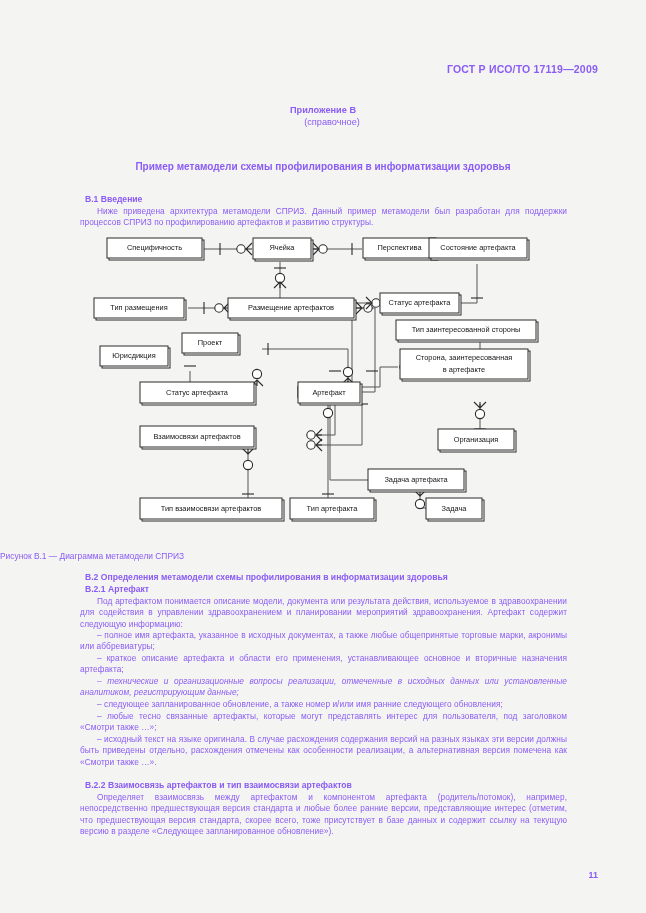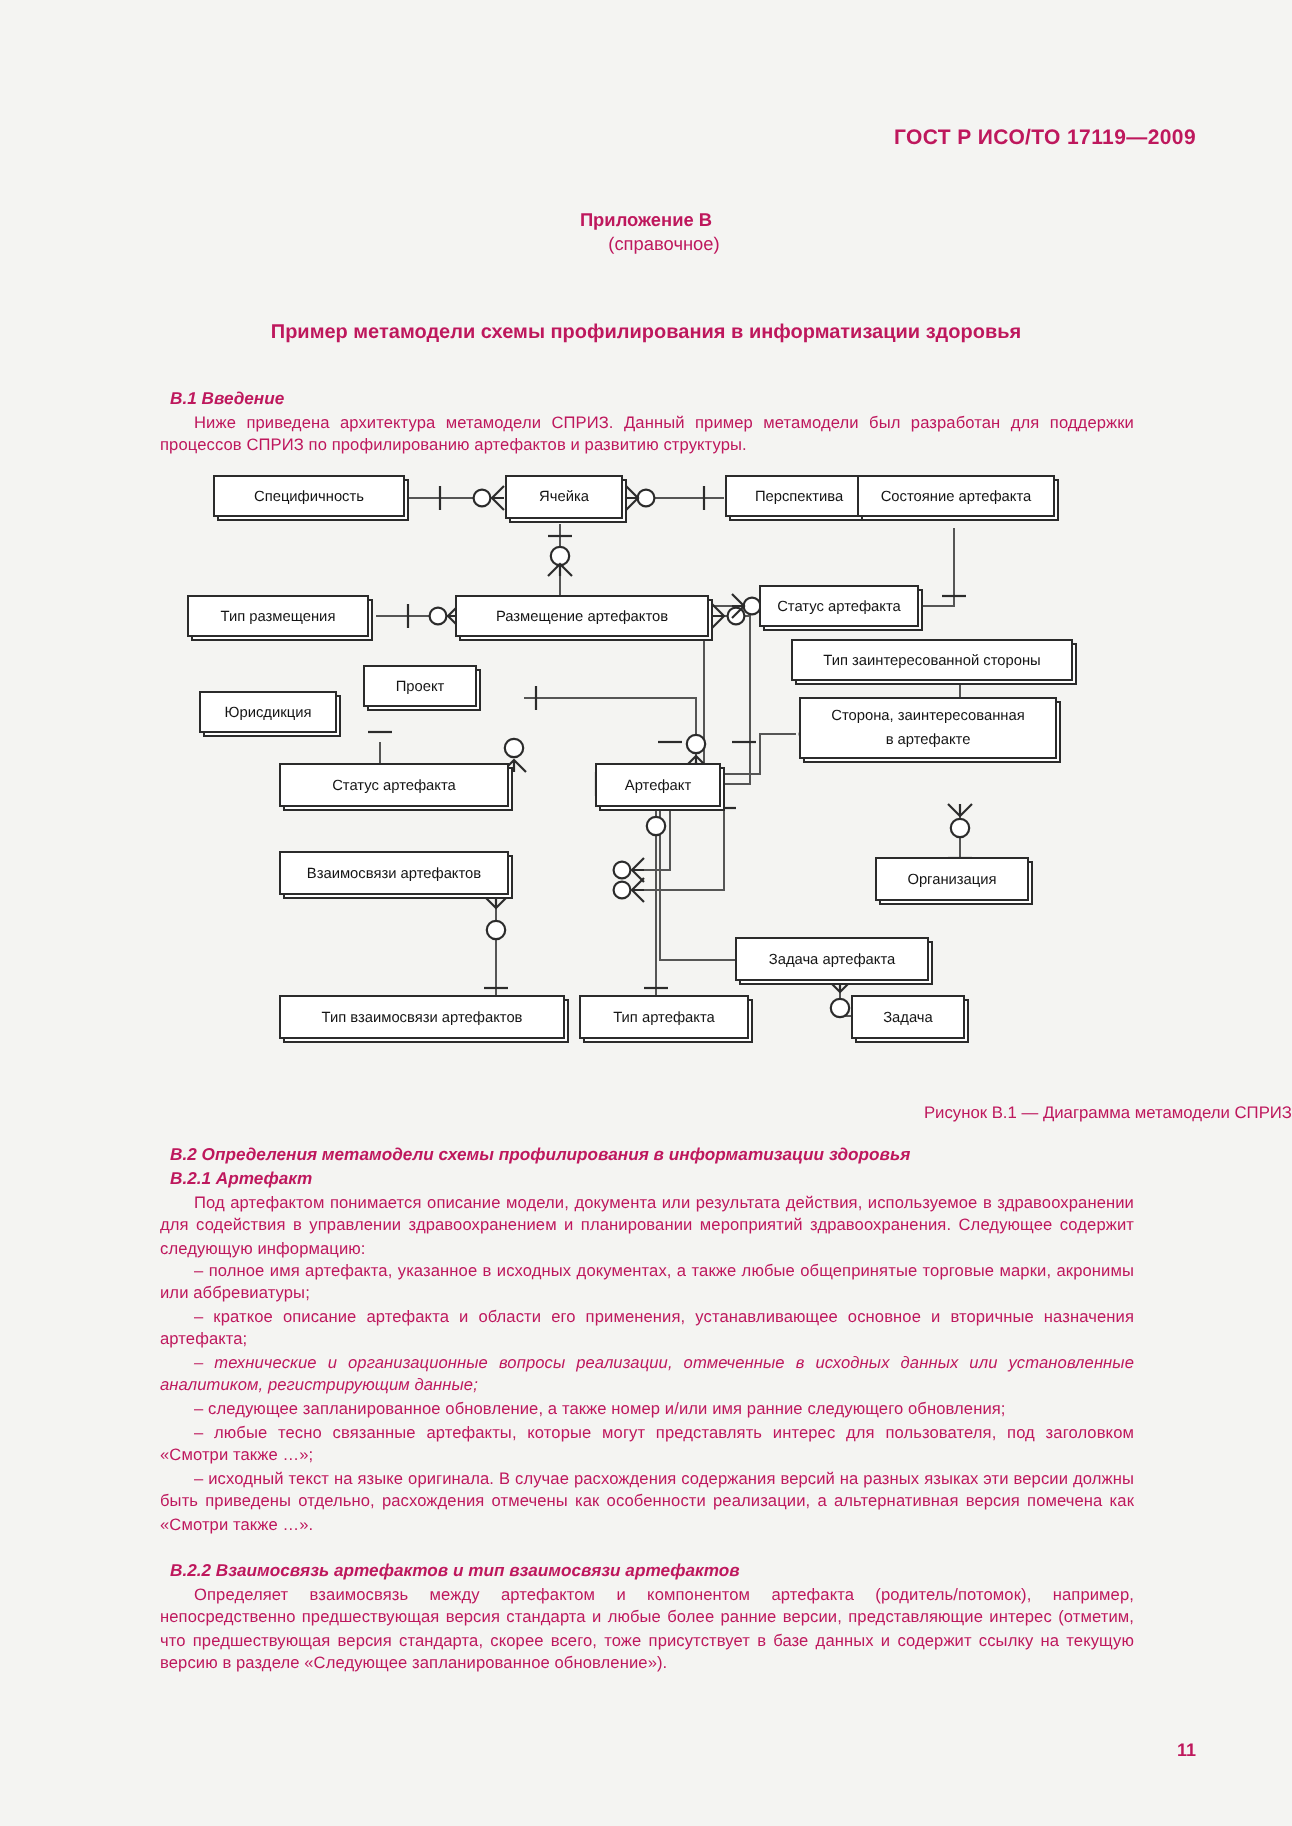--- a/index.html
+++ b/index.html
@@ -7,21 +7,21 @@
     padding: 0;
     background: #7a7a7a;
   }
   .page {
     position: relative;
     width: 646px;
     height: 913px;
     background: #f4f4f2;
     margin: 0 auto;
     font-family: "Liberation Sans", sans-serif;
-    color: #be185d;
+    color: #8b5cf6;
     overflow: hidden;
   }
   .std-header {
     position: absolute;
     top: 63px;
     right: 48px;
     font-size: 10.5px;
     font-weight: bold;
     letter-spacing: 0.2px;
   }
@@ -43,38 +43,37 @@
     width: 646px;
     text-align: center;
     font-size: 10px;
     font-weight: bold;
   }
   .h2 {
     position: absolute;
     font-size: 8.6px;
     font-weight: bold;
     left: 85px;
-    font-style: italic;
   }
   .body-text {
     position: absolute;
     left: 80px;
     width: 487px;
     font-size: 8.3px;
     line-height: 11.25px;
     text-align: justify;
     text-indent: 17px;
     letter-spacing: 0.05px;
   }
   .fig-caption {
     position: absolute;
     top: 551px;
     left: 0;
     width: 646px;
-    text-align: right;
+    text-align: left;
     font-size: 8.4px;
   }
   .page-num {
     position: absolute;
     bottom: 33px;
     right: 48px;
     font-size: 9px;
     font-weight: bold;
   }
 
@@ -362,21 +361,21 @@
       </g>
 
     </svg>
   </div>
 
   <div class="fig-caption">Рисунок В.1 — Диаграмма метамодели СПРИЗ</div>
 
   <div class="h2" style="top:572px;">В.2 Определения метамодели схемы профилирования в информатизации здоровья</div>
   <div class="h2" style="top:584px;">В.2.1 Артефакт</div>
 
-  <div class="body-text" style="top:596px;">Под артефактом понимается описание модели, документа или результата действия, используемое в здравоохранении для содействия в управлении здравоохранением и планировании мероприятий здравоохранения. Следующее содержит следующую информацию:</div>
+  <div class="body-text" style="top:596px;">Под артефактом понимается описание модели, документа или результата действия, используемое в здравоохранении для содействия в управлении здравоохранением и планировании мероприятий здравоохранения. Артефакт содержит следующую информацию:</div>
 
   <div class="body-text" style="top:630px;">– полное имя артефакта, указанное в исходных документах, а также любые общепринятые торговые марки, акронимы или аббревиатуры;</div>
   <div class="body-text" style="top:653px;">– краткое описание артефакта и области его применения, устанавливающее основное и вторичные назначения артефакта;</div>
   <div class="body-text" style="top:676px;font-style:italic;">– технические и организационные вопросы реализации, отмеченные в исходных данных или установленные аналитиком, регистрирующим данные;</div>
   <div class="body-text" style="top:699px;">– следующее запланированное обновление, а также номер и/или имя ранние следующего обновления;</div>
   <div class="body-text" style="top:711px;">– любые тесно связанные артефакты, которые могут представлять интерес для пользователя, под заголовком «Смотри также …»;</div>
   <div class="body-text" style="top:734px;">– исходный текст на языке оригинала. В случае расхождения содержания версий на разных языках эти версии должны быть приведены отдельно, расхождения отмечены как особенности реализации, а альтернативная версия помечена как «Смотри также …».</div>
 
   <div class="h2" style="top:780px;">В.2.2 Взаимосвязь артефактов и тип взаимосвязи артефактов</div>
   <div class="body-text" style="top:792px;">Определяет взаимосвязь между артефактом и компонентом артефакта (родитель/потомок), например, непосредственно предшествующая версия стандарта и любые более ранние версии, представляющие интерес (отметим, что предшествующая версия стандарта, скорее всего, тоже присутствует в базе данных и содержит ссылку на текущую версию в разделе «Следующее запланированное обновление»).</div>

